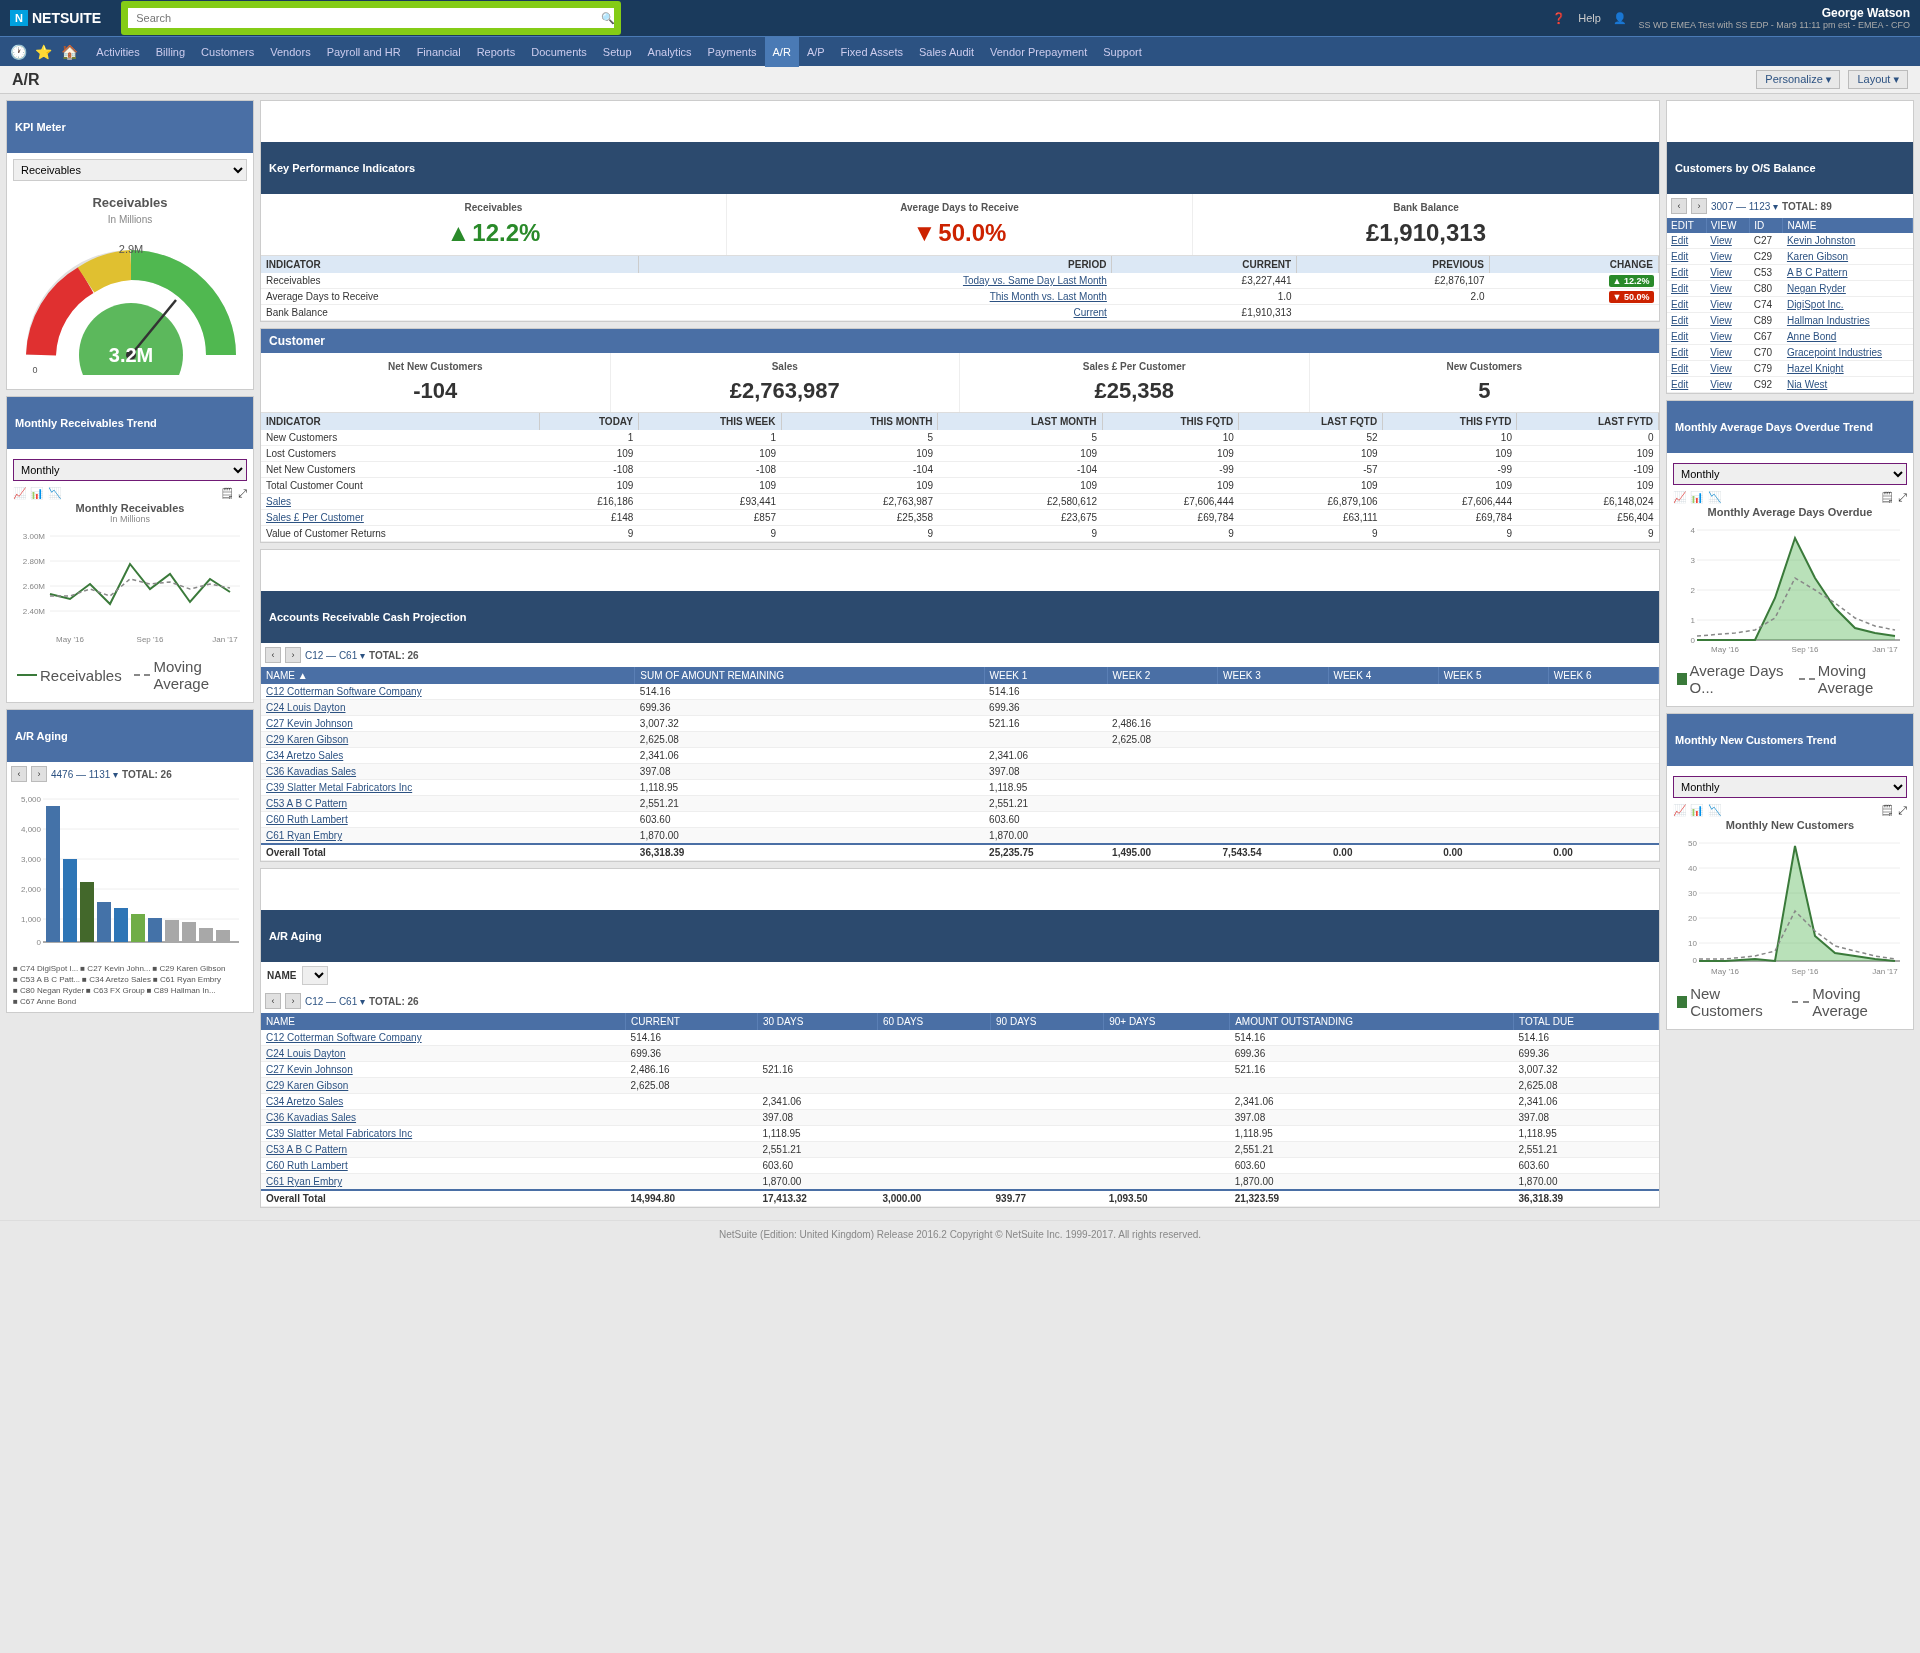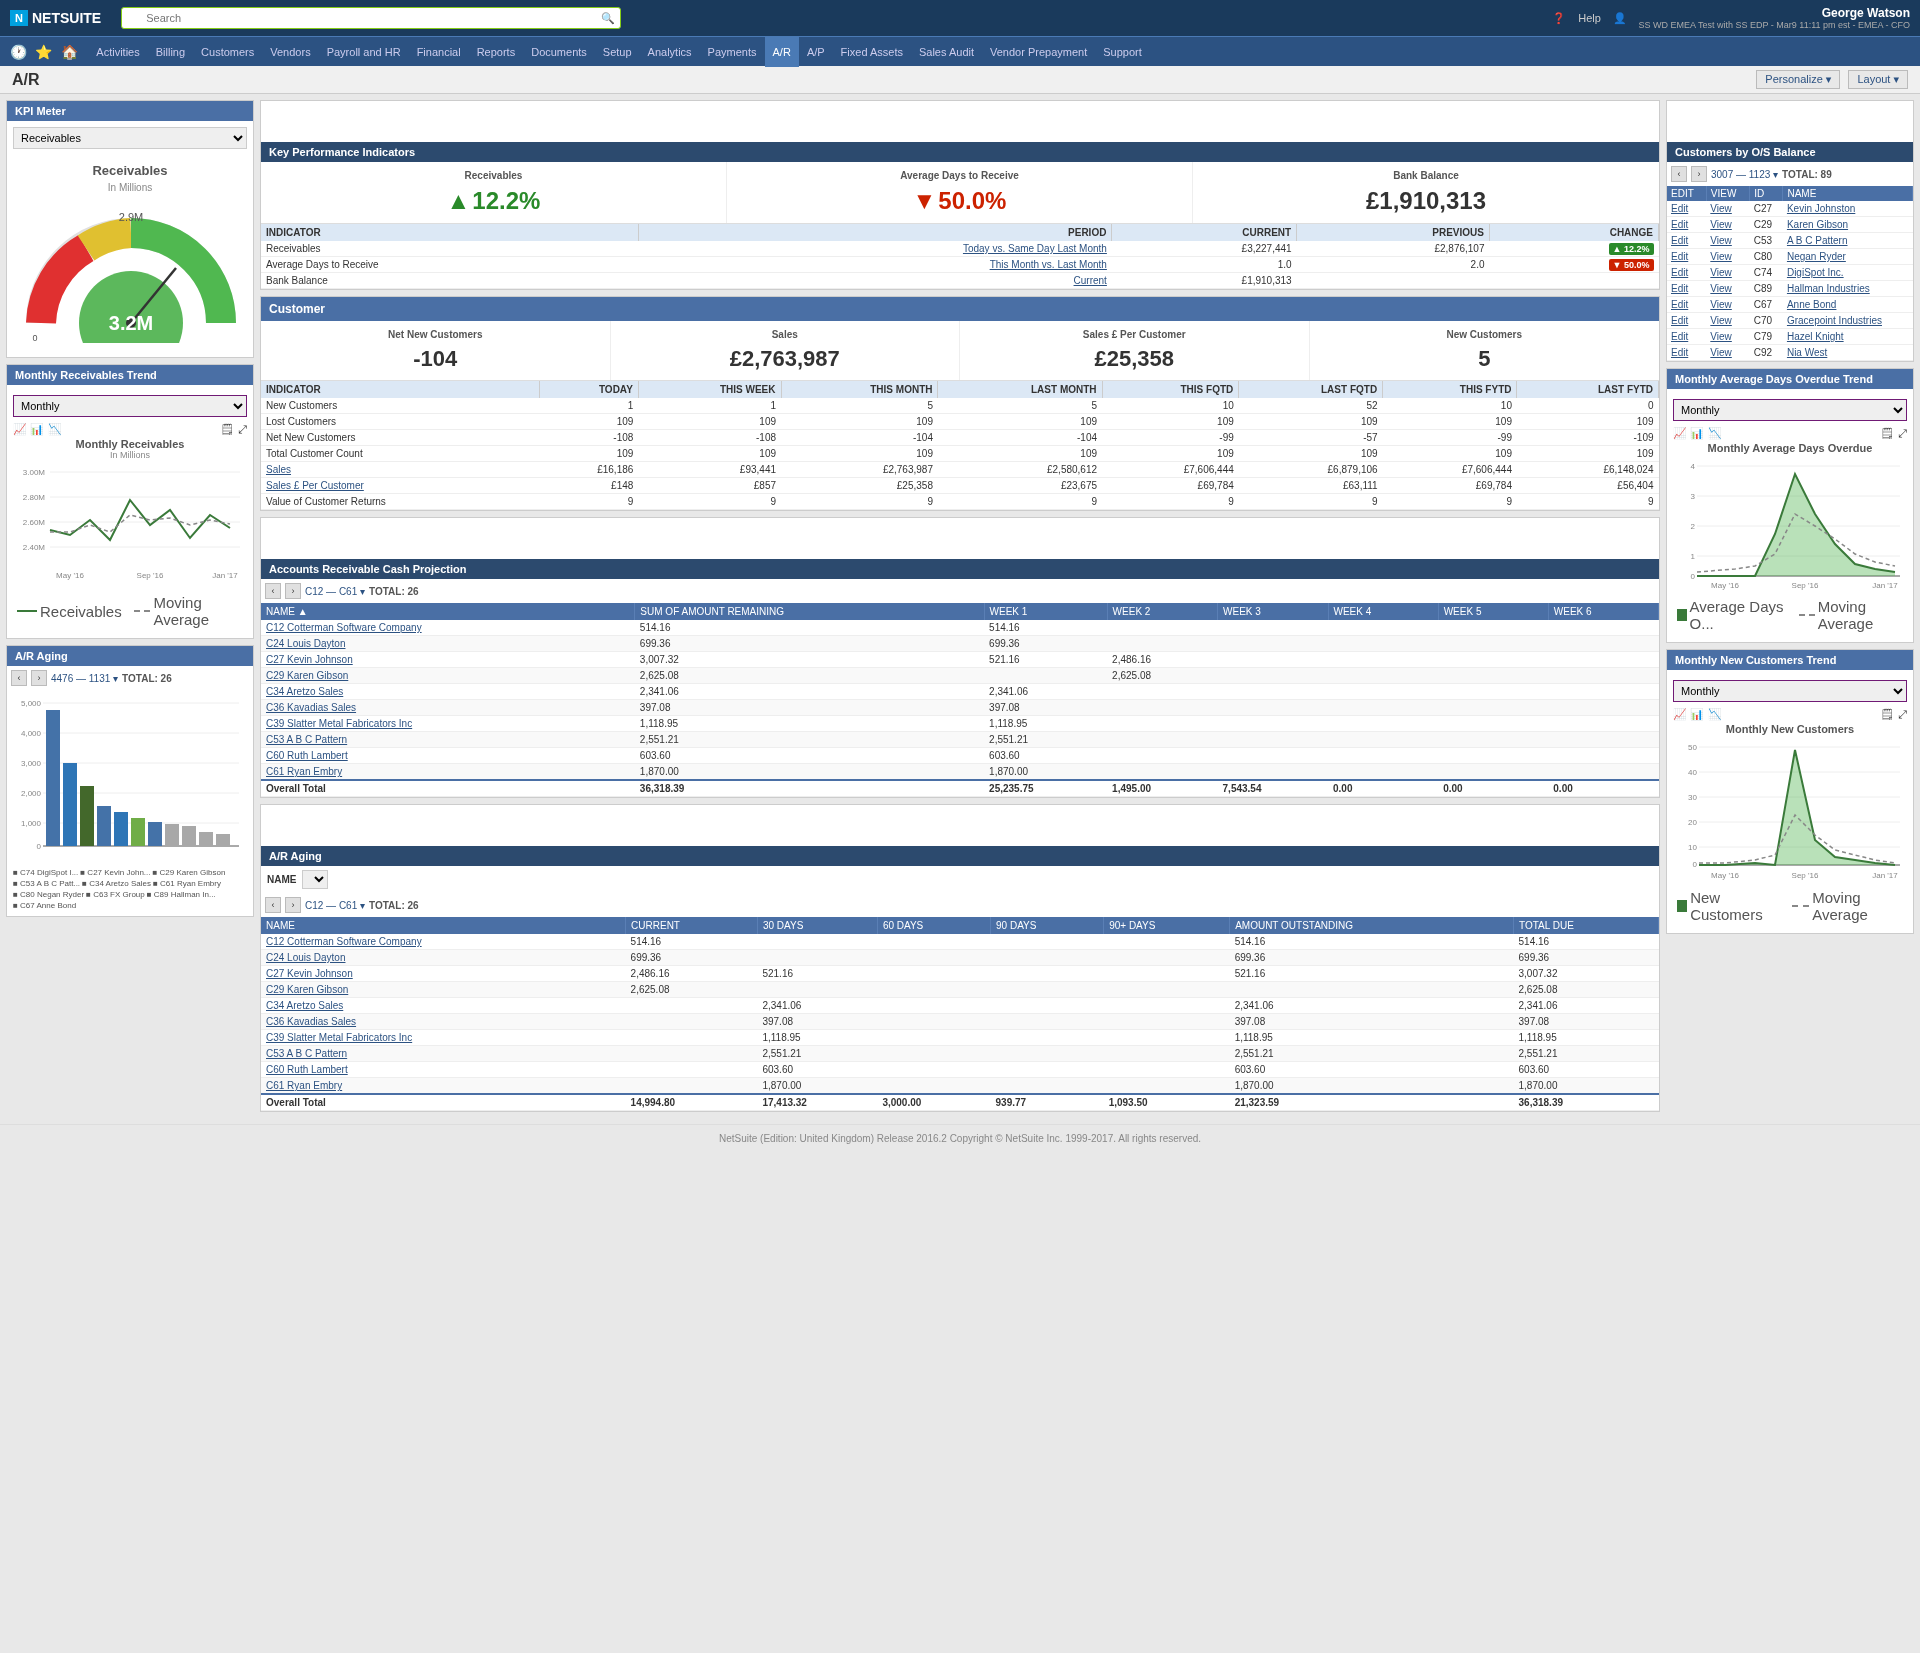--- a/index.html
+++ b/index.html
@@ -3,21 +3,21 @@
   <meta charset="utf-8">
   <style>
     * { margin: 0; padding: 0; box-sizing: border-box; }
     body { font-family: Arial, sans-serif; font-size: 11px; background: #e8e8e8; color: #333; width: 1920px; }
     
     
     .top-bar { background: #1a3a5c; display: flex; align-items: center; padding: 0 10px; height: 36px; }
     .logo { color: white; font-weight: bold; font-size: 14px; margin-right: 20px; display: flex; align-items: center; gap: 4px; }
     .logo-icon { background: #00a0e0; color: white; padding: 2px 5px; font-size: 11px; font-weight: bold; }
     .search-bar { flex: 1; max-width: 500px; position: relative; }
-    .search-bar input { width: 100%; padding: 4px 28px 4px 24px; border: 1px solid #84cc16; border-radius: 3px; font-size: 11px; }
+    .search-bar input { width: 100%; padding: 4px 28px 4px 8px; border: 7px solid #84cc16; border-radius: 3px; font-size: 11px; }
     .search-bar .search-icon { position: absolute; right: 6px; top: 50%; transform: translateY(-50%); color: #888; }
     .top-right { margin-left: auto; display: flex; align-items: center; gap: 12px; color: #ccc; font-size: 11px; }
     .user-info { color: white; text-align: right; }
     .user-name { font-weight: bold; font-size: 12px; }
     .user-detail { font-size: 9px; color: #aaa; }
     
     
     .nav-menu { background: #2c5282; display: flex; align-items: center; padding: 0 10px; height: 30px; border-top: 1px solid #4a7ab5; }
     .nav-item { color: #cce; padding: 0 8px; height: 30px; display: flex; align-items: center; cursor: pointer; font-size: 11px; white-space: nowrap; }
     .nav-item.active { background: #4a7ab5; color: white; }
@@ -31,21 +31,21 @@
     .action-btn { background: #e8e8e8; border: 1px solid #bbb; padding: 2px 8px; cursor: pointer; font-size: 11px; color: #2c5282; }
     
     
     .main-layout { display: flex; gap: 6px; padding: 6px; }
     .left-col { width: 248px; flex-shrink: 0; display: flex; flex-direction: column; gap: 6px; }
     .center-col { flex: 1; display: flex; flex-direction: column; gap: 6px; }
     .right-col { width: 248px; flex-shrink: 0; display: flex; flex-direction: column; gap: 6px; }
     
     
     .panel { background: white; border: 1px solid #ccc; }
-    .panel-header { background: #4a6fa5; color: white; padding: 4px 8px; font-size: 11px; font-weight: bold; display: flex; align-items: center; justify-content: space-between; }
+    .panel-header { background: #4a6fa5; color: white; padding: 20px 8px; font-size: 11px; font-weight: bold; display: flex; align-items: center; justify-content: space-between; }
     .panel-header-dark { background: #2c4a6e; margin-top: 41px; }
     .panel-body { padding: 6px; }
     
     
     .kpi-select { width: 100%; padding: 3px; border: 1px solid #ccc; font-size: 11px; margin-bottom: 6px; }
     .gauge-container { text-align: center; padding: 8px; }
     .gauge-title { font-size: 13px; font-weight: bold; color: #555; margin-bottom: 4px; }
     .gauge-subtitle { font-size: 10px; color: #888; }
     
     

